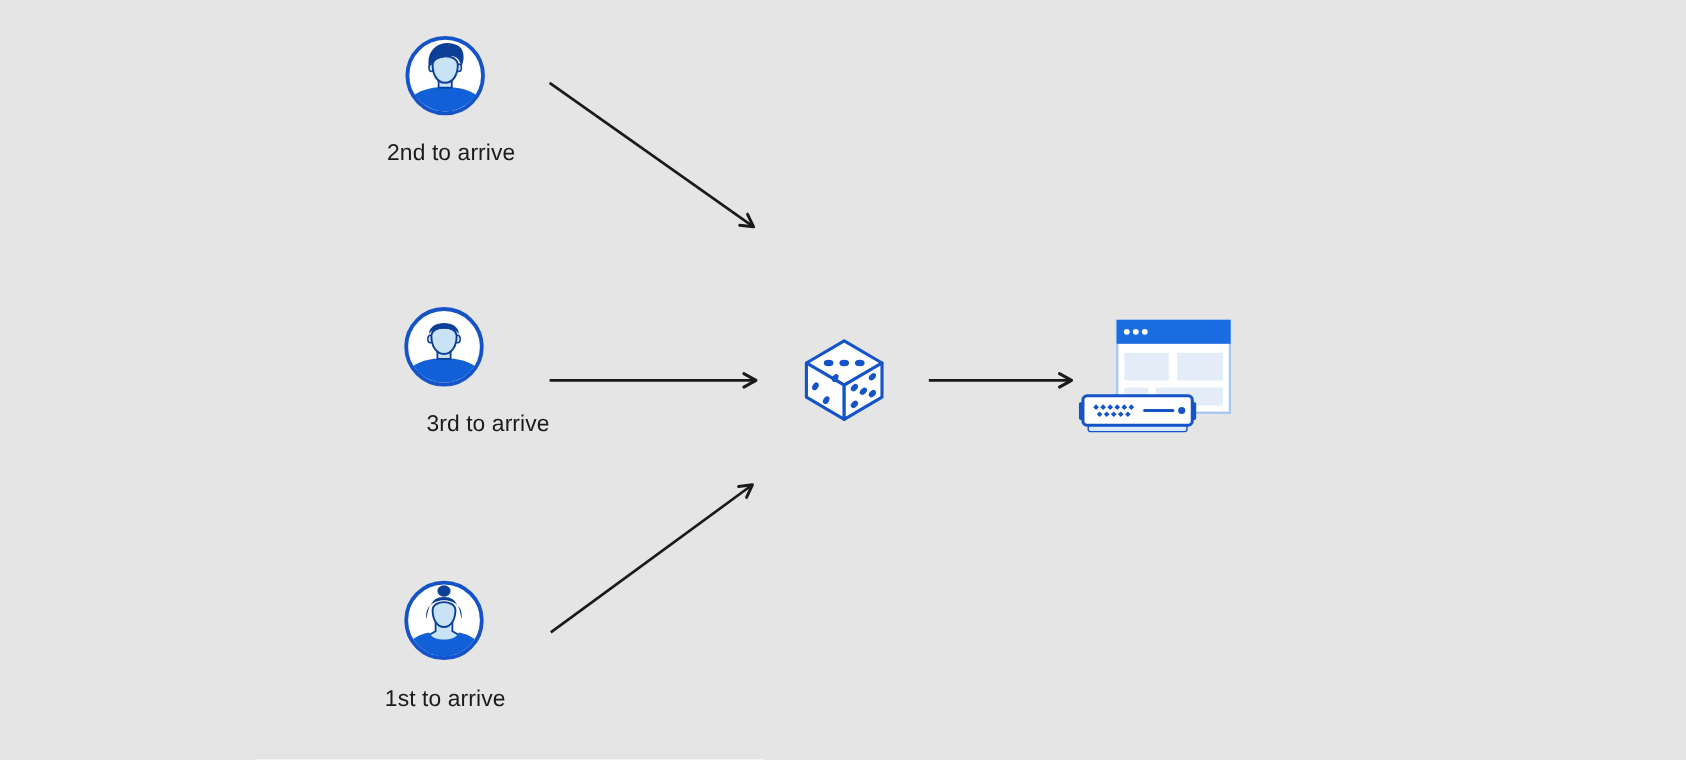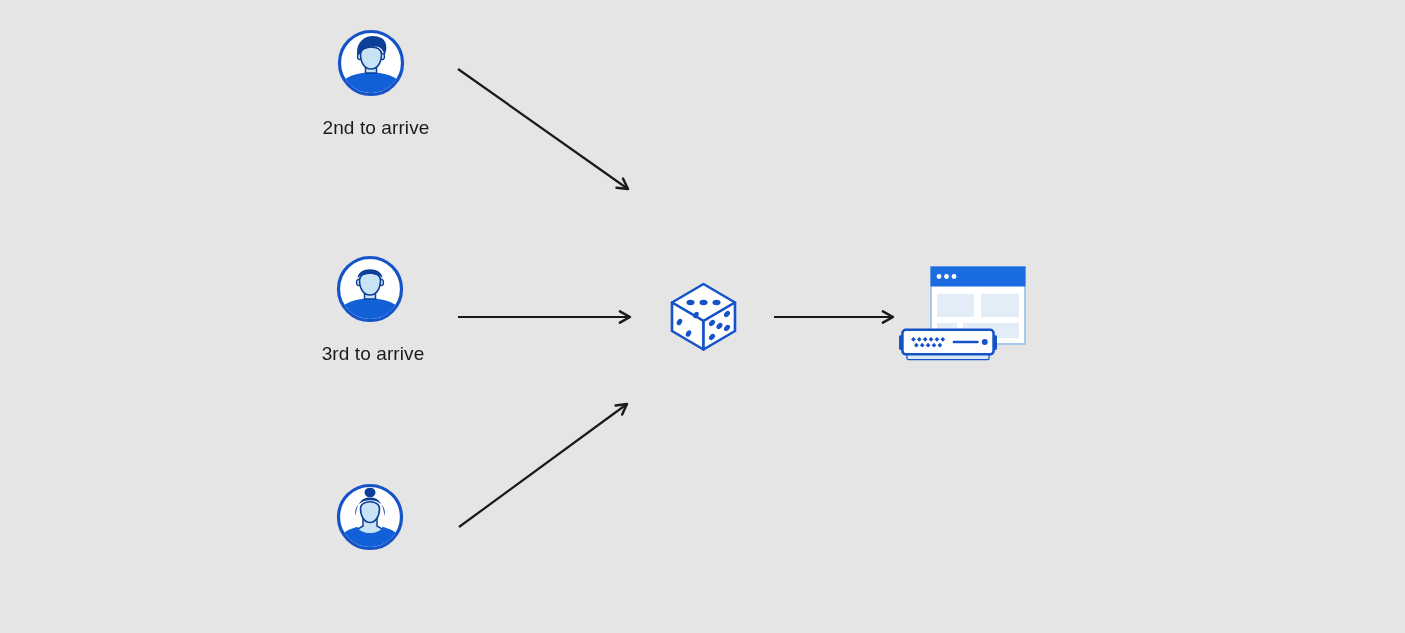--- a/index.html
+++ b/index.html
@@ -75,40 +75,41 @@
       <g clip-path="url(#clip2)">
         <path d="M0,70 L0,58 C8,47 20,43.5 34,43.5 C48,43.5 60,47 68,58 L68,70 Z" fill="#1160d8"></path>
         <path d="M28.5,32 h11 v12 h-11 z" fill="#c9e3f6" stroke="#0c3f97" stroke-width="1.5"></path>
         <ellipse cx="22.8" cy="27.5" rx="2.3" ry="3.1" fill="#c9e3f6" stroke="#0c3f97" stroke-width="1.3"></ellipse>
         <ellipse cx="45.2" cy="27.5" rx="2.3" ry="3.1" fill="#c9e3f6" stroke="#0c3f97" stroke-width="1.3"></ellipse>
         <path d="M23.5,25 C23.5,15.5 44.5,15.5 44.5,25 C44.5,33.5 40.5,40 34,40 C27.5,40 23.5,33.5 23.5,25 Z" fill="#c9e3f6" stroke="#0c3f97" stroke-width="1.6"></path>
         <path d="M21.5,23.5 C21.5,11 46.5,11 46.5,23.5 C44,17.5 24,17.5 21.5,23.5 Z" fill="#0c3f97"></path>
       </g>
     </svg>
   </div>
-  <div class="node-label" style="left:288px;top:342px;">3rd to arrive</div>
+  <div class="node-label" style="left:288px;top:342px;text-align:right;">3rd to arrive</div>
 
   <div class="abs" style="left:336px;top:483px;">
     <svg width="68" height="68" viewBox="0 0 68 68">
       <defs>
           <clipPath id="clip3">
             <circle cx="34" cy="34" r="30"></circle>
           </clipPath>
         </defs>
       <circle cx="34" cy="34" r="31.5" fill="#ffffff" stroke="#1553c8" stroke-width="3.2"></circle>
       <g clip-path="url(#clip3)">
         <path d="M27,35 L41,35 L41,43 L48,47 L46,54 L22,54 L20,47 L27,43 Z" fill="#c9e3f6" stroke="#0c3f97" stroke-width="1.5"></path>
         <path d="M0,70 L0,58 C7,48 16,45 21.5,44 C25,52 43,52 46.5,44 C52,45 61,48 68,58 L68,70 Z" fill="#1160d8"></path>
         <ellipse cx="34" cy="9.5" rx="5.5" ry="4.8" fill="#0c3f97"></ellipse>
         <path d="M19.5,33 C15.5,12 52.5,12 48.5,33 C47,20 43,15.5 34,15.5 C25,15.5 21,20 19.5,33 Z" fill="#0c3f97"></path>
         <path d="M24.5,25.5 C24.5,16.5 43.5,16.5 43.5,25.5 C43.5,33.5 39.5,39.5 34,39.5 C28.5,39.5 24.5,33.5 24.5,25.5 Z" fill="#c9e3f6" stroke="#0c3f97" stroke-width="1.6"></path>
         <path d="M24.5,20 C28,15 40,15 43.5,20 C43.5,17 40,14.5 34,14.5 C28,14.5 24.5,17 24.5,20 Z" fill="#0c3f97"></path>
       </g>
     </svg>
   </div>
+  <div class="node-label" style="left:286px;top:571px;">1st to arrive</div>
 
   <div class="abs" style="left:668px;top:281px;">
     <svg width="71" height="71" viewBox="0 0 71 71">
       <g stroke="#1553c8" stroke-width="2.6" stroke-linejoin="round" fill="#ffffff">
         <polygon points="35.5,3 67,21.5 35.5,40 4,21.5"></polygon>
         <polygon points="4,21.5 35.5,40 35.5,68.5 4,50"></polygon>
         <polygon points="35.5,40 67,21.5 67,50 35.5,68.5"></polygon>
       </g>
       <g fill="#1553c8">
 

